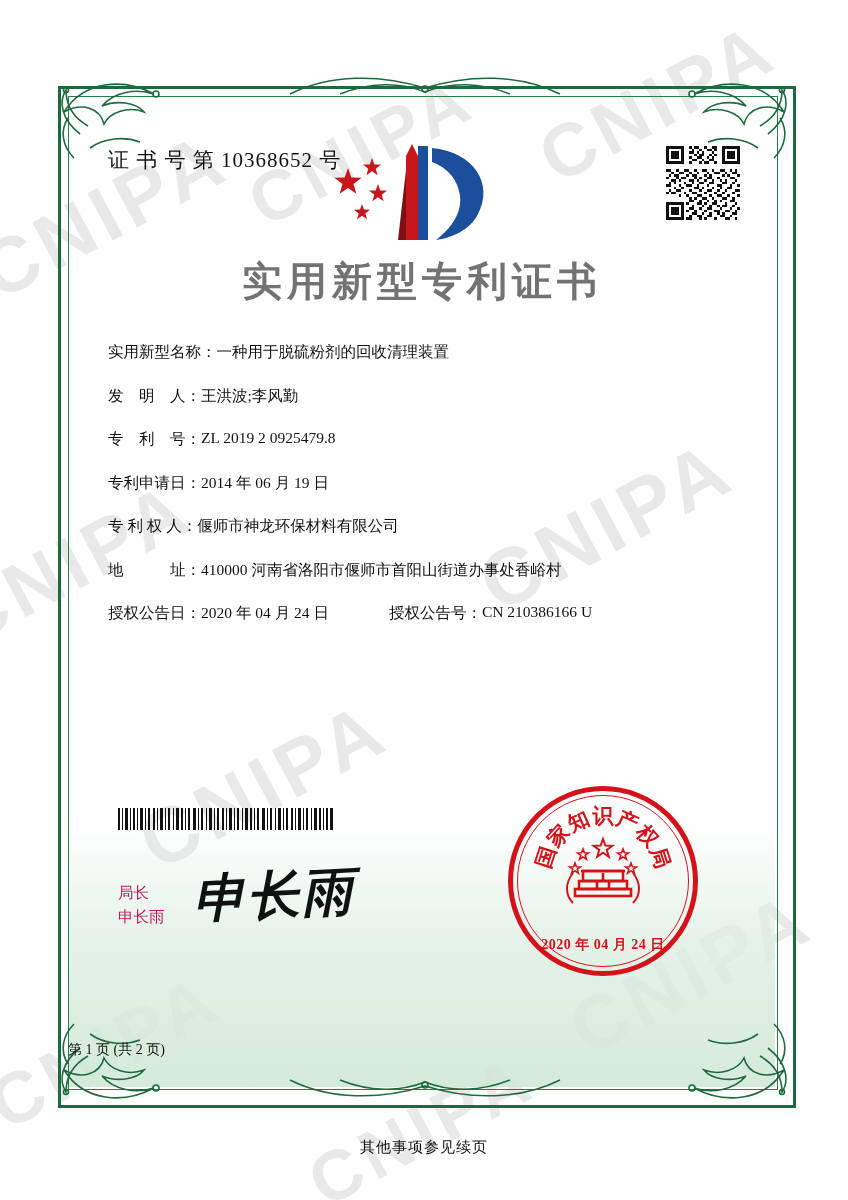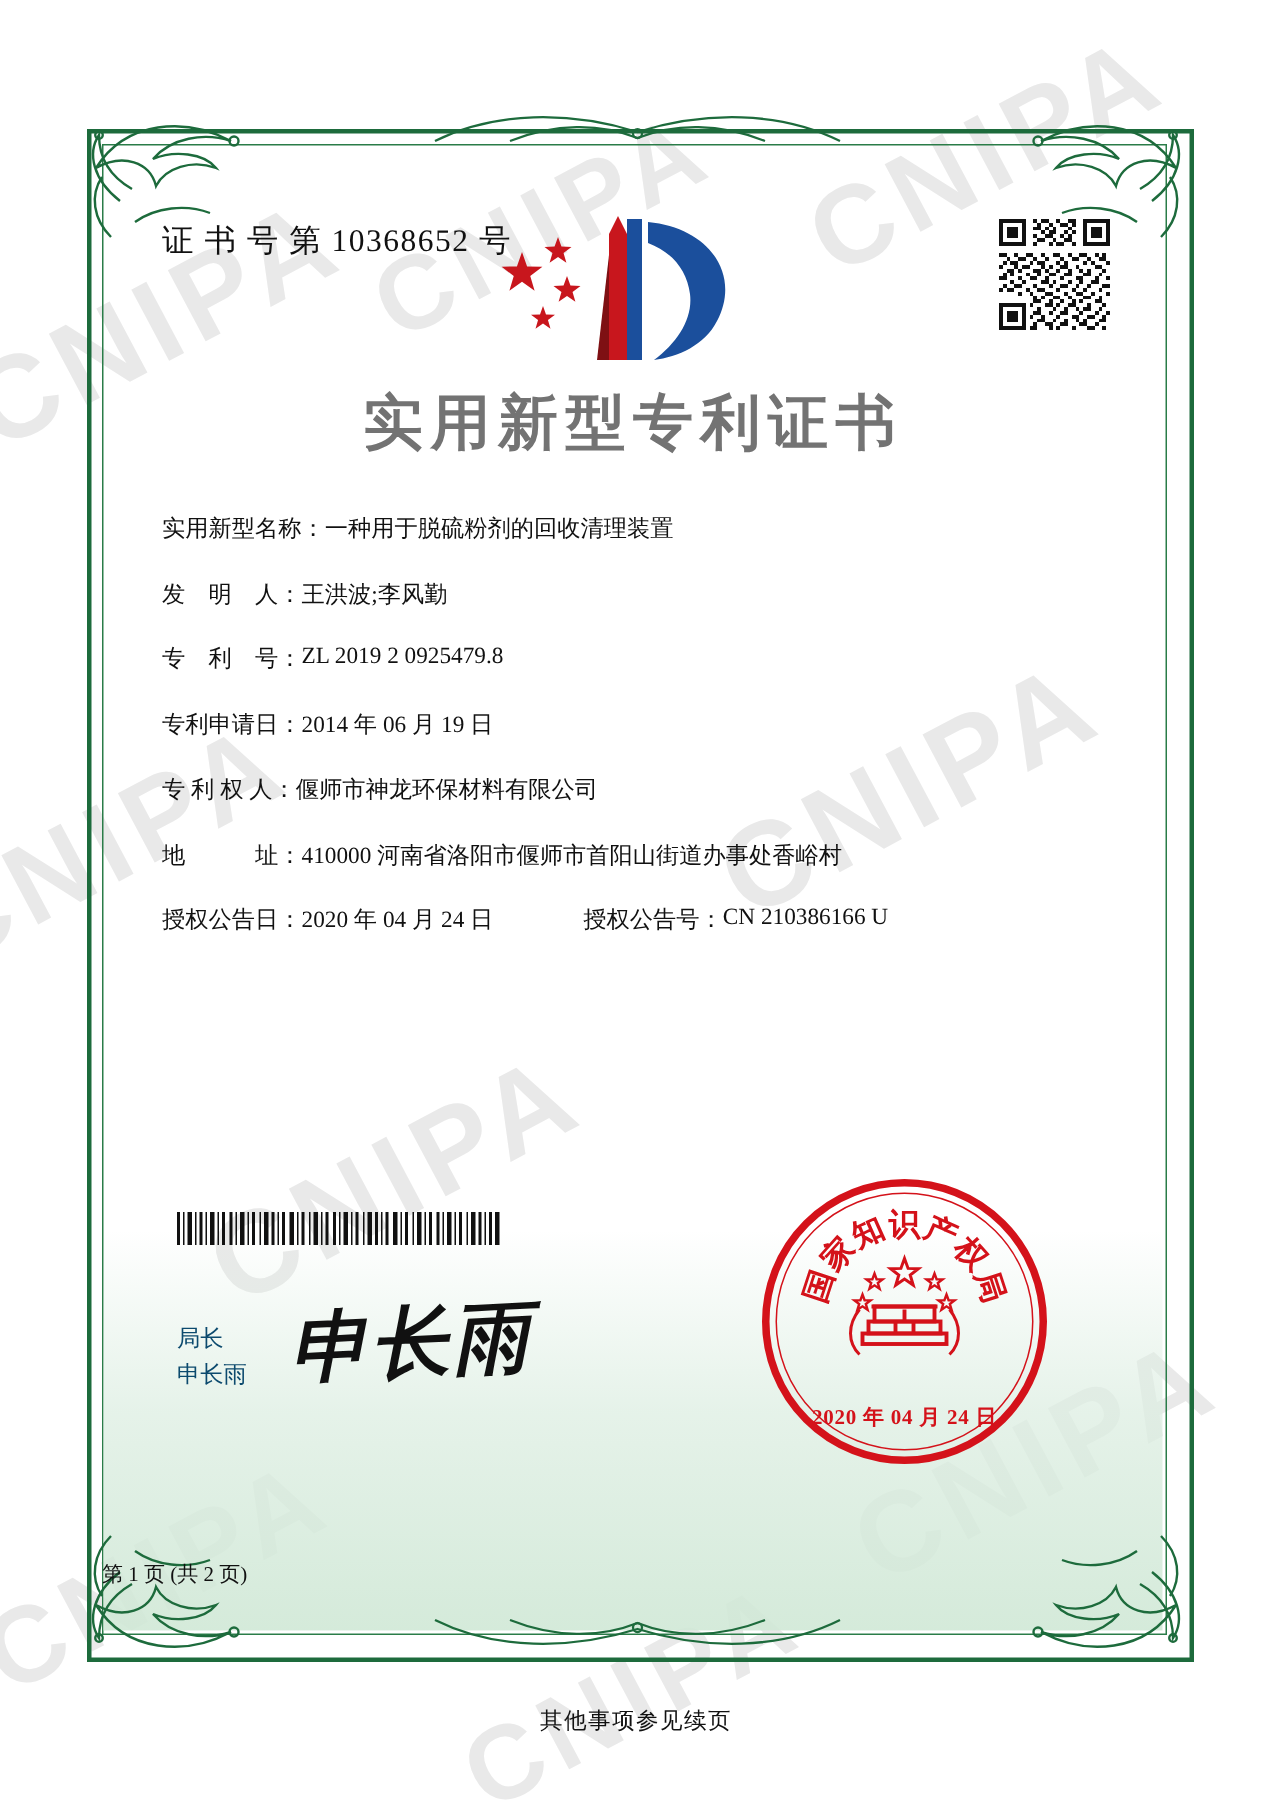--- a/index.html
+++ b/index.html
@@ -190,21 +190,21 @@
     background: #111;
   }
 
   
   .sign-block {
     position: absolute;
     left: 50px;
     top: 785px;
     font-size: 15.5px;
     line-height: 24px;
-    color: #0c4a6e;
+    color: #be185d;
   }
   .sign-script {
     position: absolute;
     left: 125px;
     top: 765px;
     font-size: 52px;
     font-family: "DejaVu Serif", serif;
     font-style: italic;
     font-weight: bold;
     color: #111;

